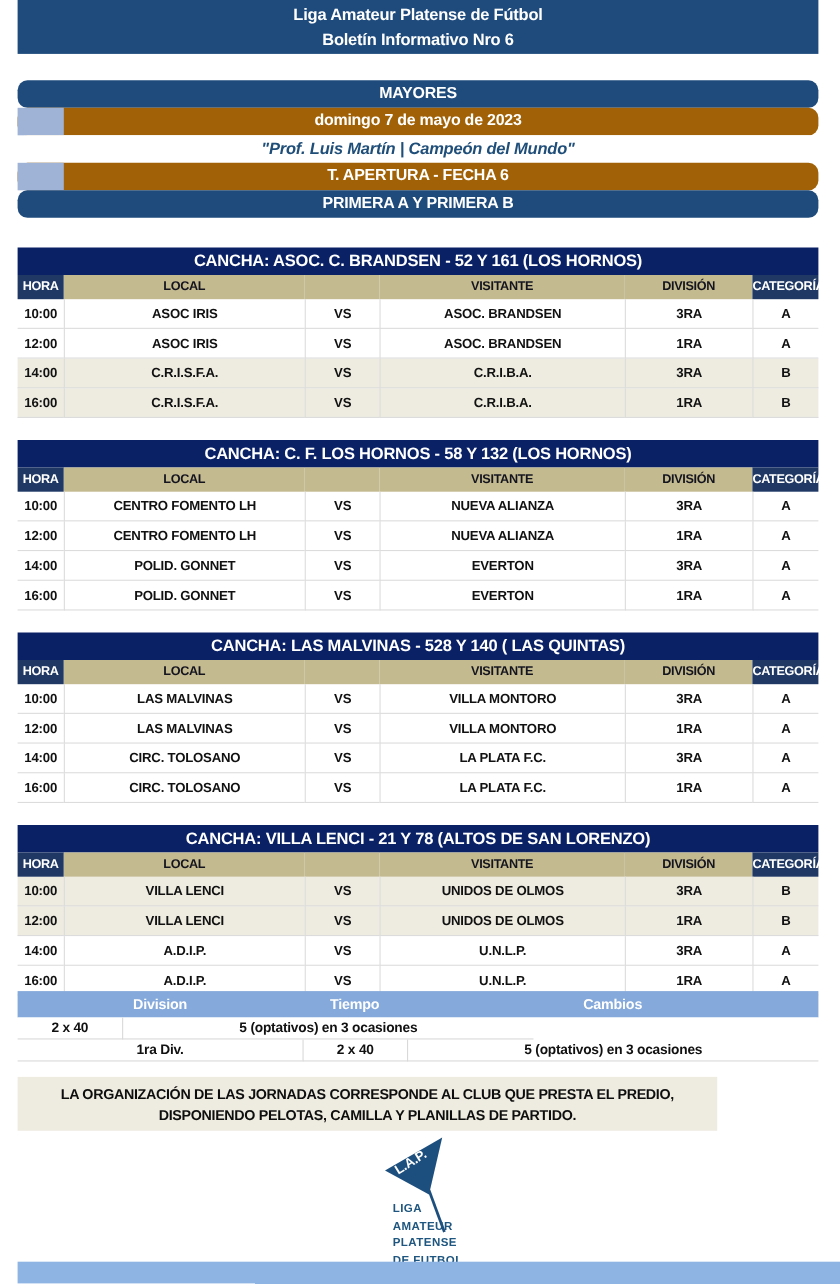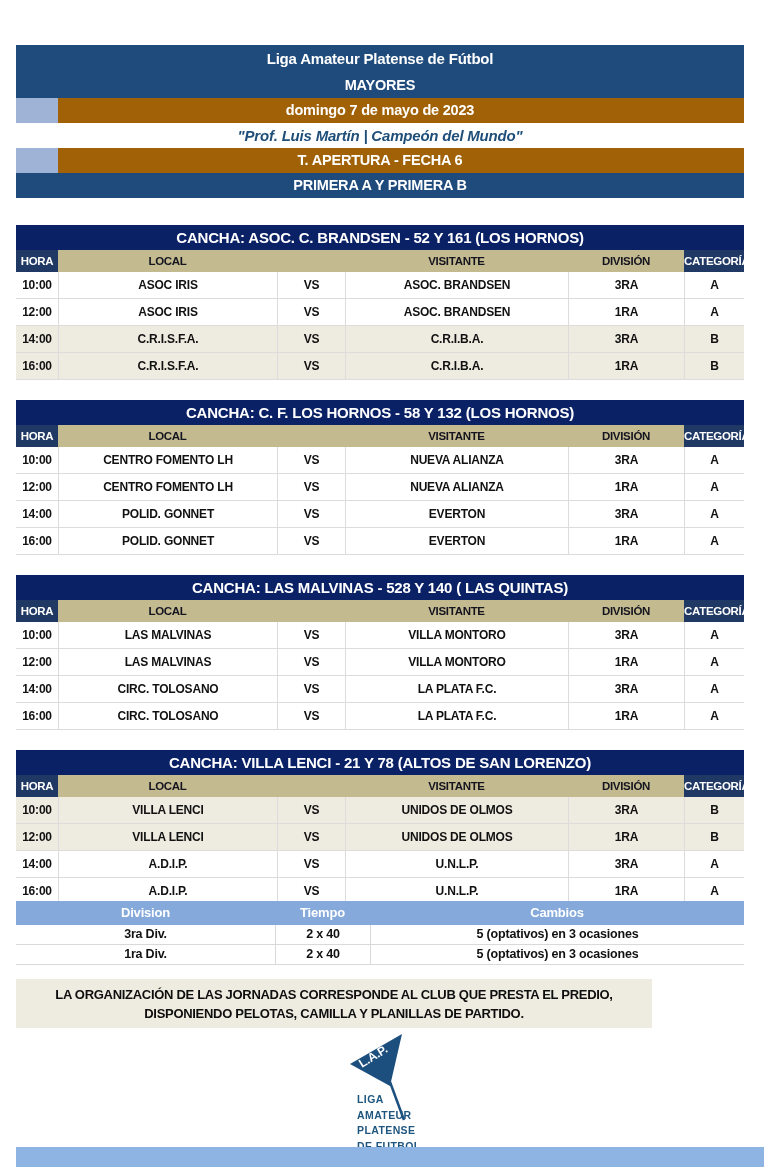--- a/index.html
+++ b/index.html
@@ -2,26 +2,26 @@
 <html><head>
 <meta charset="utf-8">
 <style>
   * { margin:0; padding:0; box-sizing:border-box; }
   html,body { background:#ffffff; }
   body { font-family:"Liberation Sans", sans-serif; font-weight:bold; color:#111; }
   #canvas { position:relative; width:764px; height:1167px; background:#fff; overflow:hidden; letter-spacing:-0.2px; }
 
   
   .top-header { position:absolute; left:16px; top:0; width:728px; height:49px;
-    background:#1F4B7C; color:#fff; text-align:center; font-size:15px; padding-top:2px;margin-top:45px; }
+    background:#1F4B7C; color:#fff; text-align:center; font-size:15px; padding-top:2px; }
   .top-header div { line-height:23px; }
 
   
   .banner { position:absolute; left:16px; width:728px; height:25px; line-height:25px;
-    text-align:center; font-size:14.5px; }
+    text-align:center; font-size:14.5px;border-radius:9px; }
   .banner.dark { background:#1F4B7C; color:#fff; }
   .banner.light { background:#a16207; color:#fff; }
   .banner.white { background:#fff; color:#1F4E79; font-style:italic; font-size:15px; }
   .banner .left-cell { position:absolute; left:0; top:0; width:42px; height:25px; background:#9FB3D6; }
 
   
   #venues { position:absolute; left:16px; top:225px; width:728px; }
   .venue { margin-bottom:20px; }
   .venue-title { height:25px; line-height:25px; background:#0A2166; color:#fff;
     text-align:center; font-size:15px; }
@@ -284,21 +284,20 @@
     </div>
   </div>
 
   <div class="rules">
     <div class="rules-head">
       <div class="r-div">Division</div>
       <div class="r-tiempo">Tiempo</div>
       <div class="r-cambios">Cambios</div>
     </div>
     <div class="rules-row">
-      <div class="r-div">3ra Div.</div>
       <div class="r-tiempo">2 x 40</div>
       <div class="r-cambios">5 (optativos) en 3 ocasiones</div>
     </div>
     <div class="rules-row">
       <div class="r-div">1ra Div.</div>
       <div class="r-tiempo">2 x 40</div>
       <div class="r-cambios">5 (optativos) en 3 ocasiones</div>
     </div>
   </div>
 

